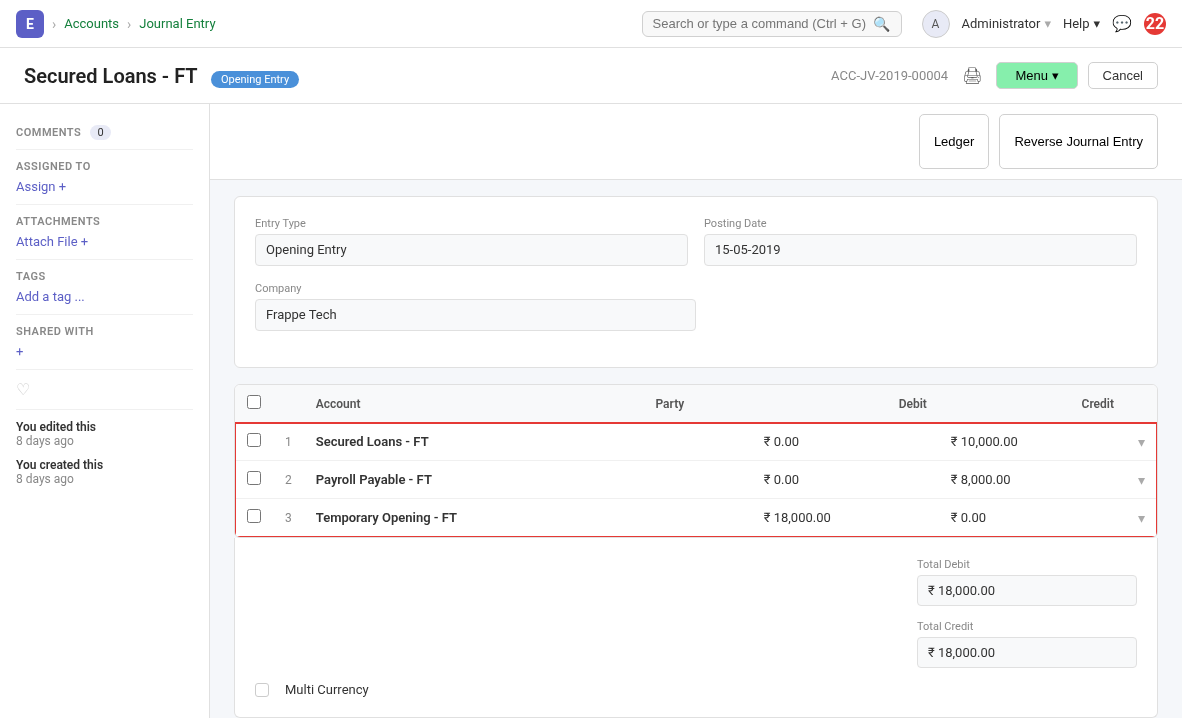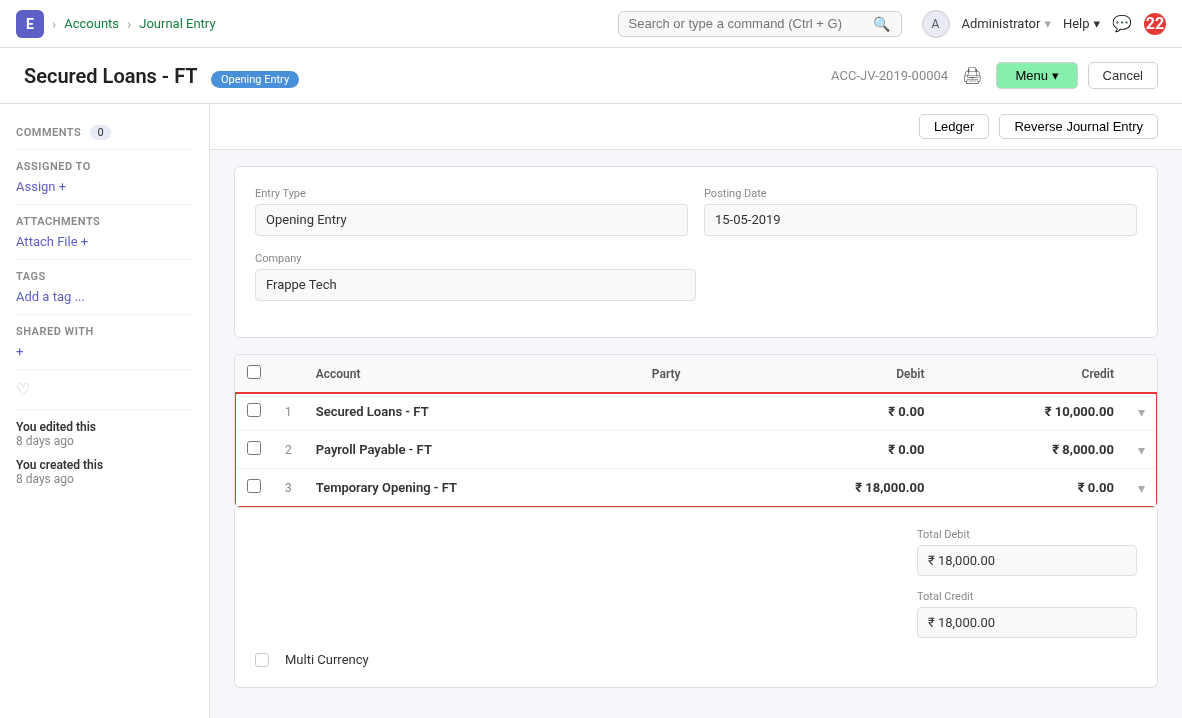--- a/index.html
+++ b/index.html
@@ -24,21 +24,21 @@
     }
     .breadcrumb-sep { color: #aaa; font-size: 14px; }
     .breadcrumb-item { color: #15803d; font-size: 13px; cursor: pointer; }
     .search-bar {
       margin-left: auto;
       display: flex; align-items: center;
       border: 1px solid #d0d0d0;
       border-radius: 6px;
       padding: 4px 10px;
       background: #f8f8f8;
-      width: 284px;
+      width: 260px;
     }
     .search-bar input {
       border: none; background: transparent; outline: none; font-size: 13px; width: 100%; color: #555;
     }
     .search-icon { color: #aaa; font-size: 14px; }
     .nav-right { display: flex; align-items: center; gap: 12px; margin-left: 12px; }
     .avatar { width: 28px; height: 28px; border-radius: 50%; background: #e8eaf6; border: 1px solid #ccc; display: flex; align-items: center; justify-content: center; color: #555; font-size: 12px; }
     .admin-btn { display: flex; align-items: center; gap: 4px; font-size: 13px; cursor: pointer; }
     .admin-btn .chevron { color: #aaa; }
     .help-btn { display: flex; align-items: center; gap: 4px; font-size: 13px; cursor: pointer; }
@@ -120,21 +120,21 @@
       background: #fff;
       padding: 10px 24px;
       display: flex;
       justify-content: flex-end;
       gap: 10px;
       border-bottom: 1px solid #e0e0e0;
     }
     .toolbar-btn {
       border: 1px solid #d0d0d0;
       border-radius: 5px;
-      padding: 4px 14px;
+      padding: 19px 14px;
       background: #fff;
       cursor: pointer;
       font-size: 13px;
     }
 
     .form-section {
       background: #fff;
       margin: 16px 24px 0;
       border-radius: 6px;
       border: 1px solid #e0e0e0;
@@ -174,21 +174,21 @@
       border-bottom: 1px solid #e0e0e0;
     }
     th.right { text-align: right; }
     td {
       padding: 10px 12px;
       font-size: 13px;
       color: #333;
       border-bottom: 1px solid #f0f0f0;
       vertical-align: middle;
     }
-    td.right { text-align: right; font-weight: bold; }
+    td.right { text-align: left; }
     .check-col { width: 30px; }
     .num-col { width: 30px; text-align: center; color: #888; font-size: 12px; }
     .dropdown-col { width: 30px; text-align: center; }
     .dropdown-arrow { color: #aaa; font-size: 14px; cursor: pointer; }
 
     
     .totals-section {
       background: #fff;
       margin: 0 24px 16px;
       border-radius: 0 0 6px 6px;

